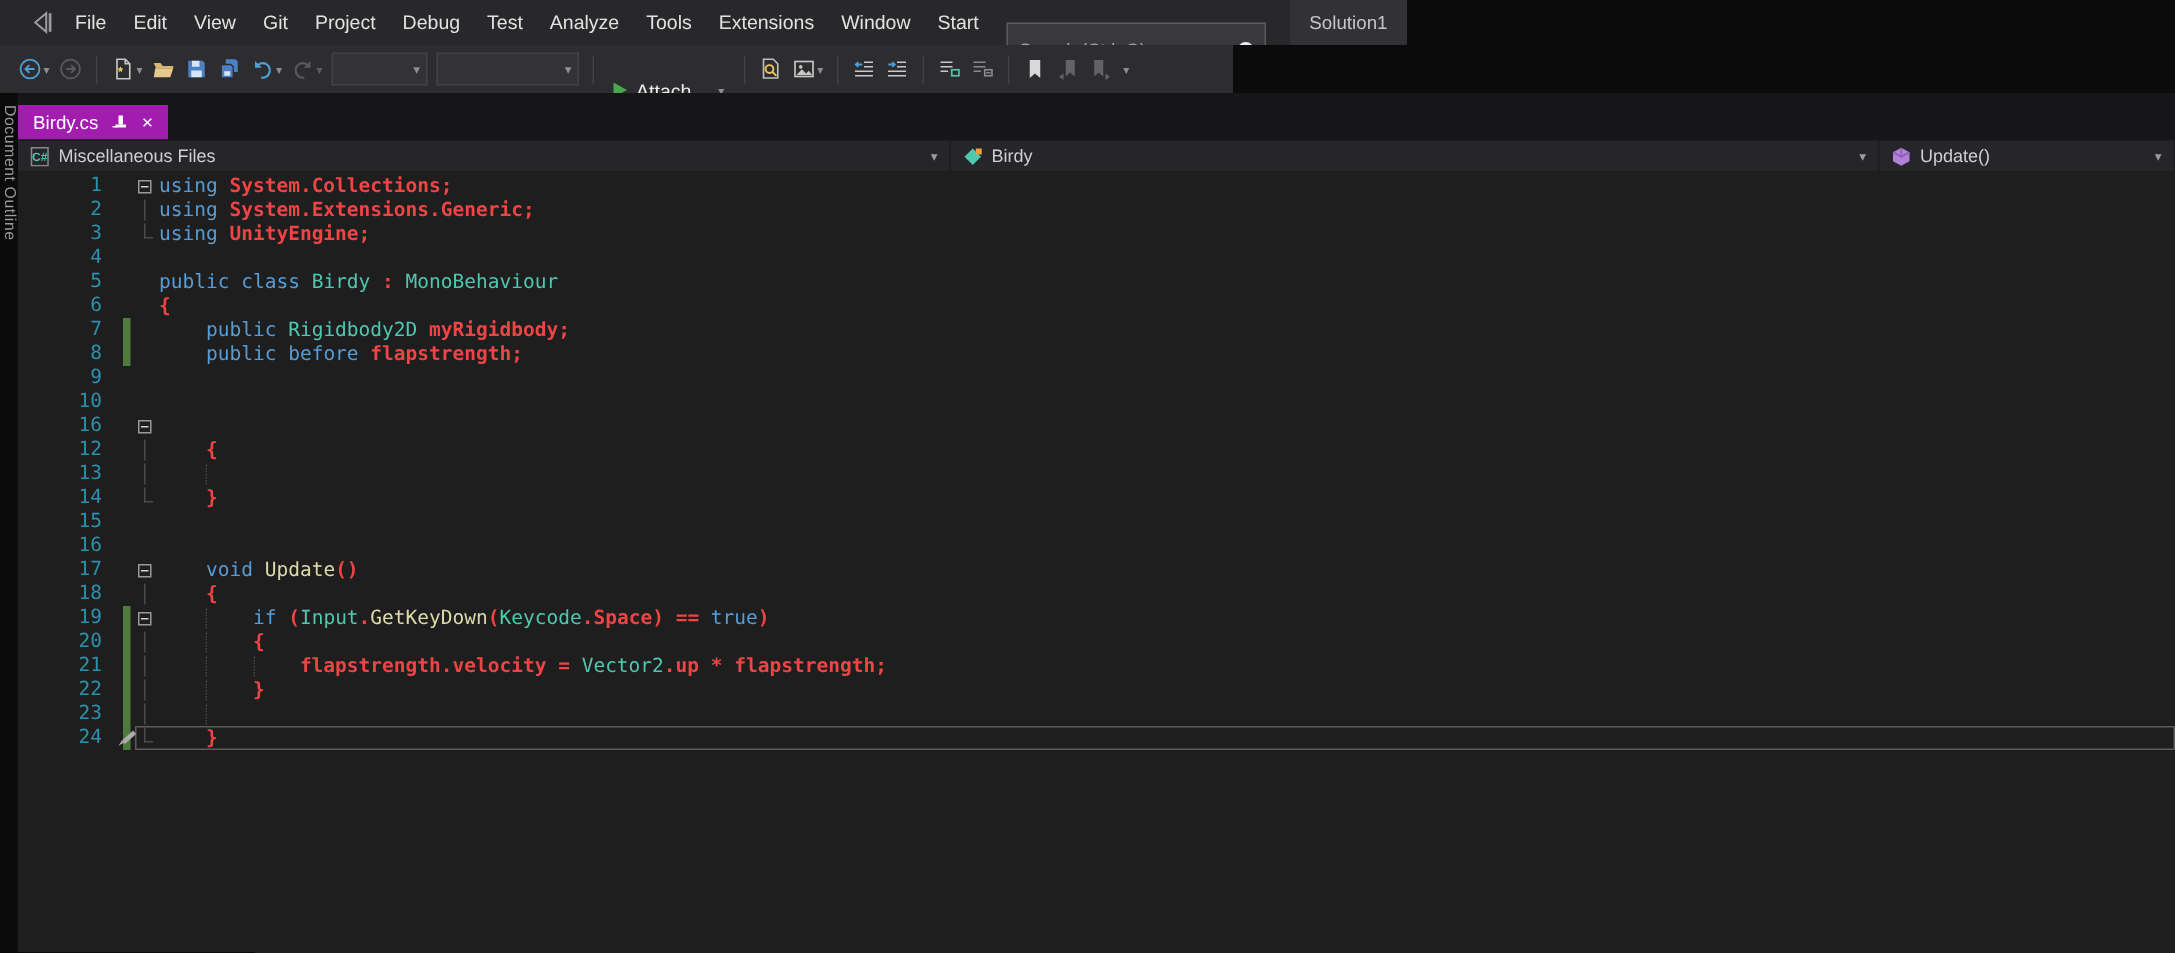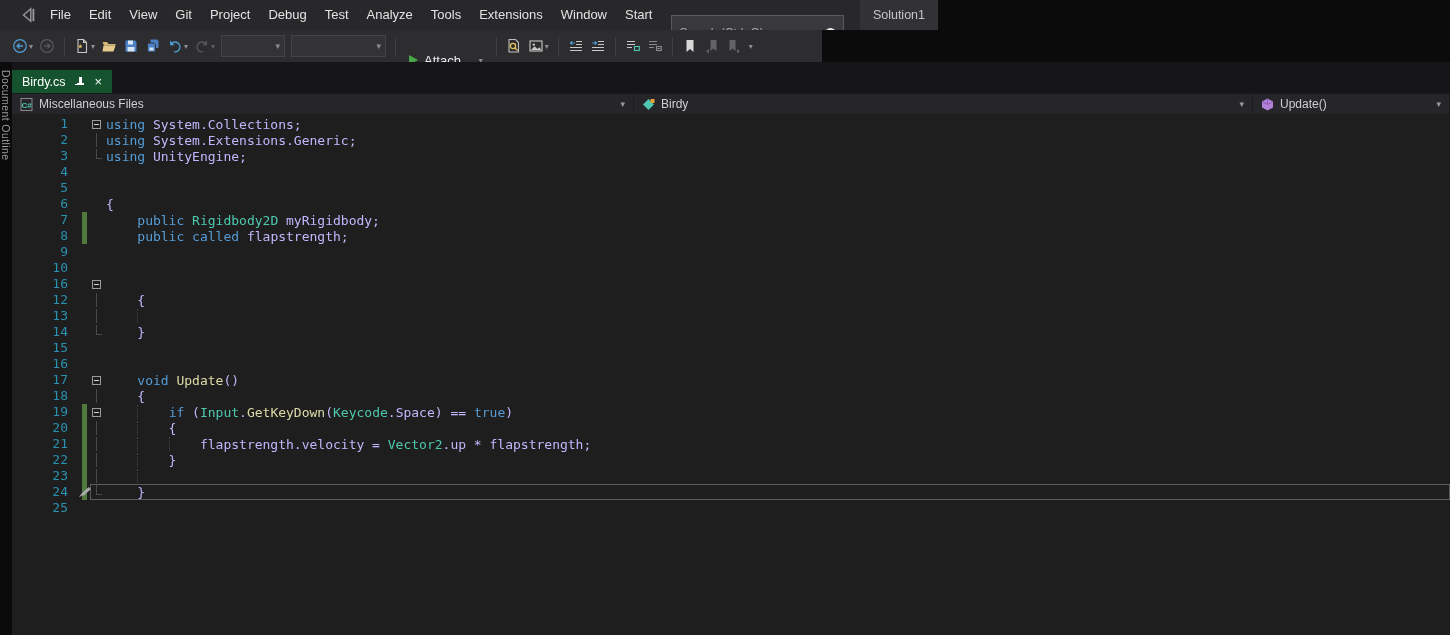--- a/index.html
+++ b/index.html
@@ -27,21 +27,21 @@
   .dd{font-size:8px;color:#8E8E92;margin-left:1px;}
   .tsep{width:1px;height:19px;background:#404046;margin:0 5px;}
   .tcombo{height:22px;background:#333337;border:1px solid #434346;box-sizing:border-box;display:flex;
           align-items:center;justify-content:flex-end;padding-right:4px;margin:0 2px;}
   .tcombo .dd{font-size:9px;}
   .attach{display:flex;align-items:center;gap:6px;height:24px;padding:0 6px;color:#ECECEC;font-size:13px;border-radius:2px;margin-top:28px;}
   .play{width:0;height:0;border-top:5px solid transparent;border-bottom:5px solid transparent;border-left:9px solid #49A849;}
 
   
   .tabstrip{position:absolute;left:12px;top:62px;right:0;height:31px;background:#161618;display:flex;align-items:flex-end;}
-  .tab{height:23px;background:#14532d;display:flex;align-items:center;gap:8px;padding:0 8px 0 10px;
+  .tab{height:23px;background:#a21caf;display:flex;align-items:center;gap:8px;padding:0 8px 0 10px;
        color:#FFFFFF;font-size:12.5px;}
   .pin{position:relative;width:11px;height:11px;}
   .pin::before{content:"";position:absolute;left:5px;top:1px;width:3px;height:6px;background:#FFF;}
   .pin::after{content:"";position:absolute;left:3px;top:7px;width:7px;height:1.5px;background:#FFF;}
   .pin i{position:absolute;left:1px;top:7.5px;width:3px;height:1px;background:#FFF;}
   .tclose{font-size:13px;line-height:11px;color:#FFF;padding:1px 2px;border-radius:2px;}
 
   
   .navbar{position:absolute;left:12px;top:93px;right:0;height:21px;background:#26262A;display:flex;
           border-top:1px solid #1B1B1D;box-sizing:border-box;}
@@ -76,21 +76,21 @@
         margin:3px 0 0 1px;position:relative;background:#1E1E1E;}
   .obox::after{content:"";position:absolute;left:1px;right:1px;top:3px;height:1px;background:#D0D0D0;}
   .outl.ov::after{content:"";position:absolute;left:5px;top:0;bottom:0;border-left:1px solid #4A4A4A;}
   .oend{display:block;width:5px;height:9px;border-left:1px solid #4A4A4A;border-bottom:1px solid #4A4A4A;margin-left:5px;}
   .code{flex:1;position:relative;white-space:pre;line-height:15px;color:#DCDCDC;}
   .guide{position:absolute;top:0;bottom:0;border-left:1px dotted #464649;}
   .tk-k{color:#569CD6;}
   .tk-t{color:#4EC9B0;}
   .tk-m{color:#DCDCAA;}
   .tk-c{color:#57A64A;}
-  .tk-p{color:#c4b5fd;}
+  .tk-p{color:#ef4444;font-weight:bold;}
   svg{display:block;}
 </style>
 </head>
 <body>
 
 <div class="screen">
 
   <div class="titlebar">
     <div class="tpanel">
       <div class="vslogo">
@@ -335,20 +335,21 @@
           <div class="content">
             <div class="outl"></div>
             <div class="code"></div>
           </div>
         </div>
         <div class="row">
           <div class="num">5</div>
           <div class="bar"></div>
           <div class="content">
             <div class="outl"></div>
+            <div class="code"><span class="tk-k">public</span><span class="tk-p"> </span><span class="tk-k">class</span><span class="tk-p"> </span><span class="tk-t">Birdy</span><span class="tk-p"> : </span><span class="tk-t">MonoBehaviour</span></div>
           </div>
         </div>
         <div class="row">
           <div class="num">6</div>
           <div class="bar"></div>
           <div class="content">
             <div class="outl"></div>
             <div class="code"><span class="tk-p">{</span></div>
           </div>
         </div>
@@ -358,21 +359,21 @@
           <div class="content">
             <div class="outl"></div>
             <div class="code"><span class="tk-p">    </span><span class="tk-k">public</span><span class="tk-p"> </span><span class="tk-t">Rigidbody2D</span><span class="tk-p"> myRigidbody;</span></div>
           </div>
         </div>
         <div class="row">
           <div class="num">8</div>
           <div class="bar changed"></div>
           <div class="content">
             <div class="outl"></div>
-            <div class="code"><span class="tk-p">    </span><span class="tk-k">public</span><span class="tk-p"> </span><span class="tk-k">called</span><span class="tk-p"> flapstrength;</span></div>
+            <div class="code"><span class="tk-p">    </span><span class="tk-k">public</span><span class="tk-p"> </span><span class="tk-k">before</span><span class="tk-p"> flapstrength;</span></div>
           </div>
         </div>
         <div class="row">
           <div class="num">9</div>
           <div class="bar"></div>
           <div class="content">
             <div class="outl"></div>
             <div class="code"></div>
           </div>
         </div>
@@ -495,26 +496,18 @@
           </div>
         </div>
         <div class="row">
           <div class="num">24<span class="pencil"></span></div>
           <div class="bar changed"></div>
           <div class="content caret">
             <div class="outl">
               <span class="oend"></span>
             </div>
             <div class="code"><span class="tk-p">    }</span></div>
-          </div>
-        </div>
-        <div class="row">
-          <div class="num">25</div>
-          <div class="bar"></div>
-          <div class="content">
-            <div class="outl"></div>
-            <div class="code"></div>
           </div>
         </div>
       </div>
   </div>
 
 </div>
 
 </body></html>

